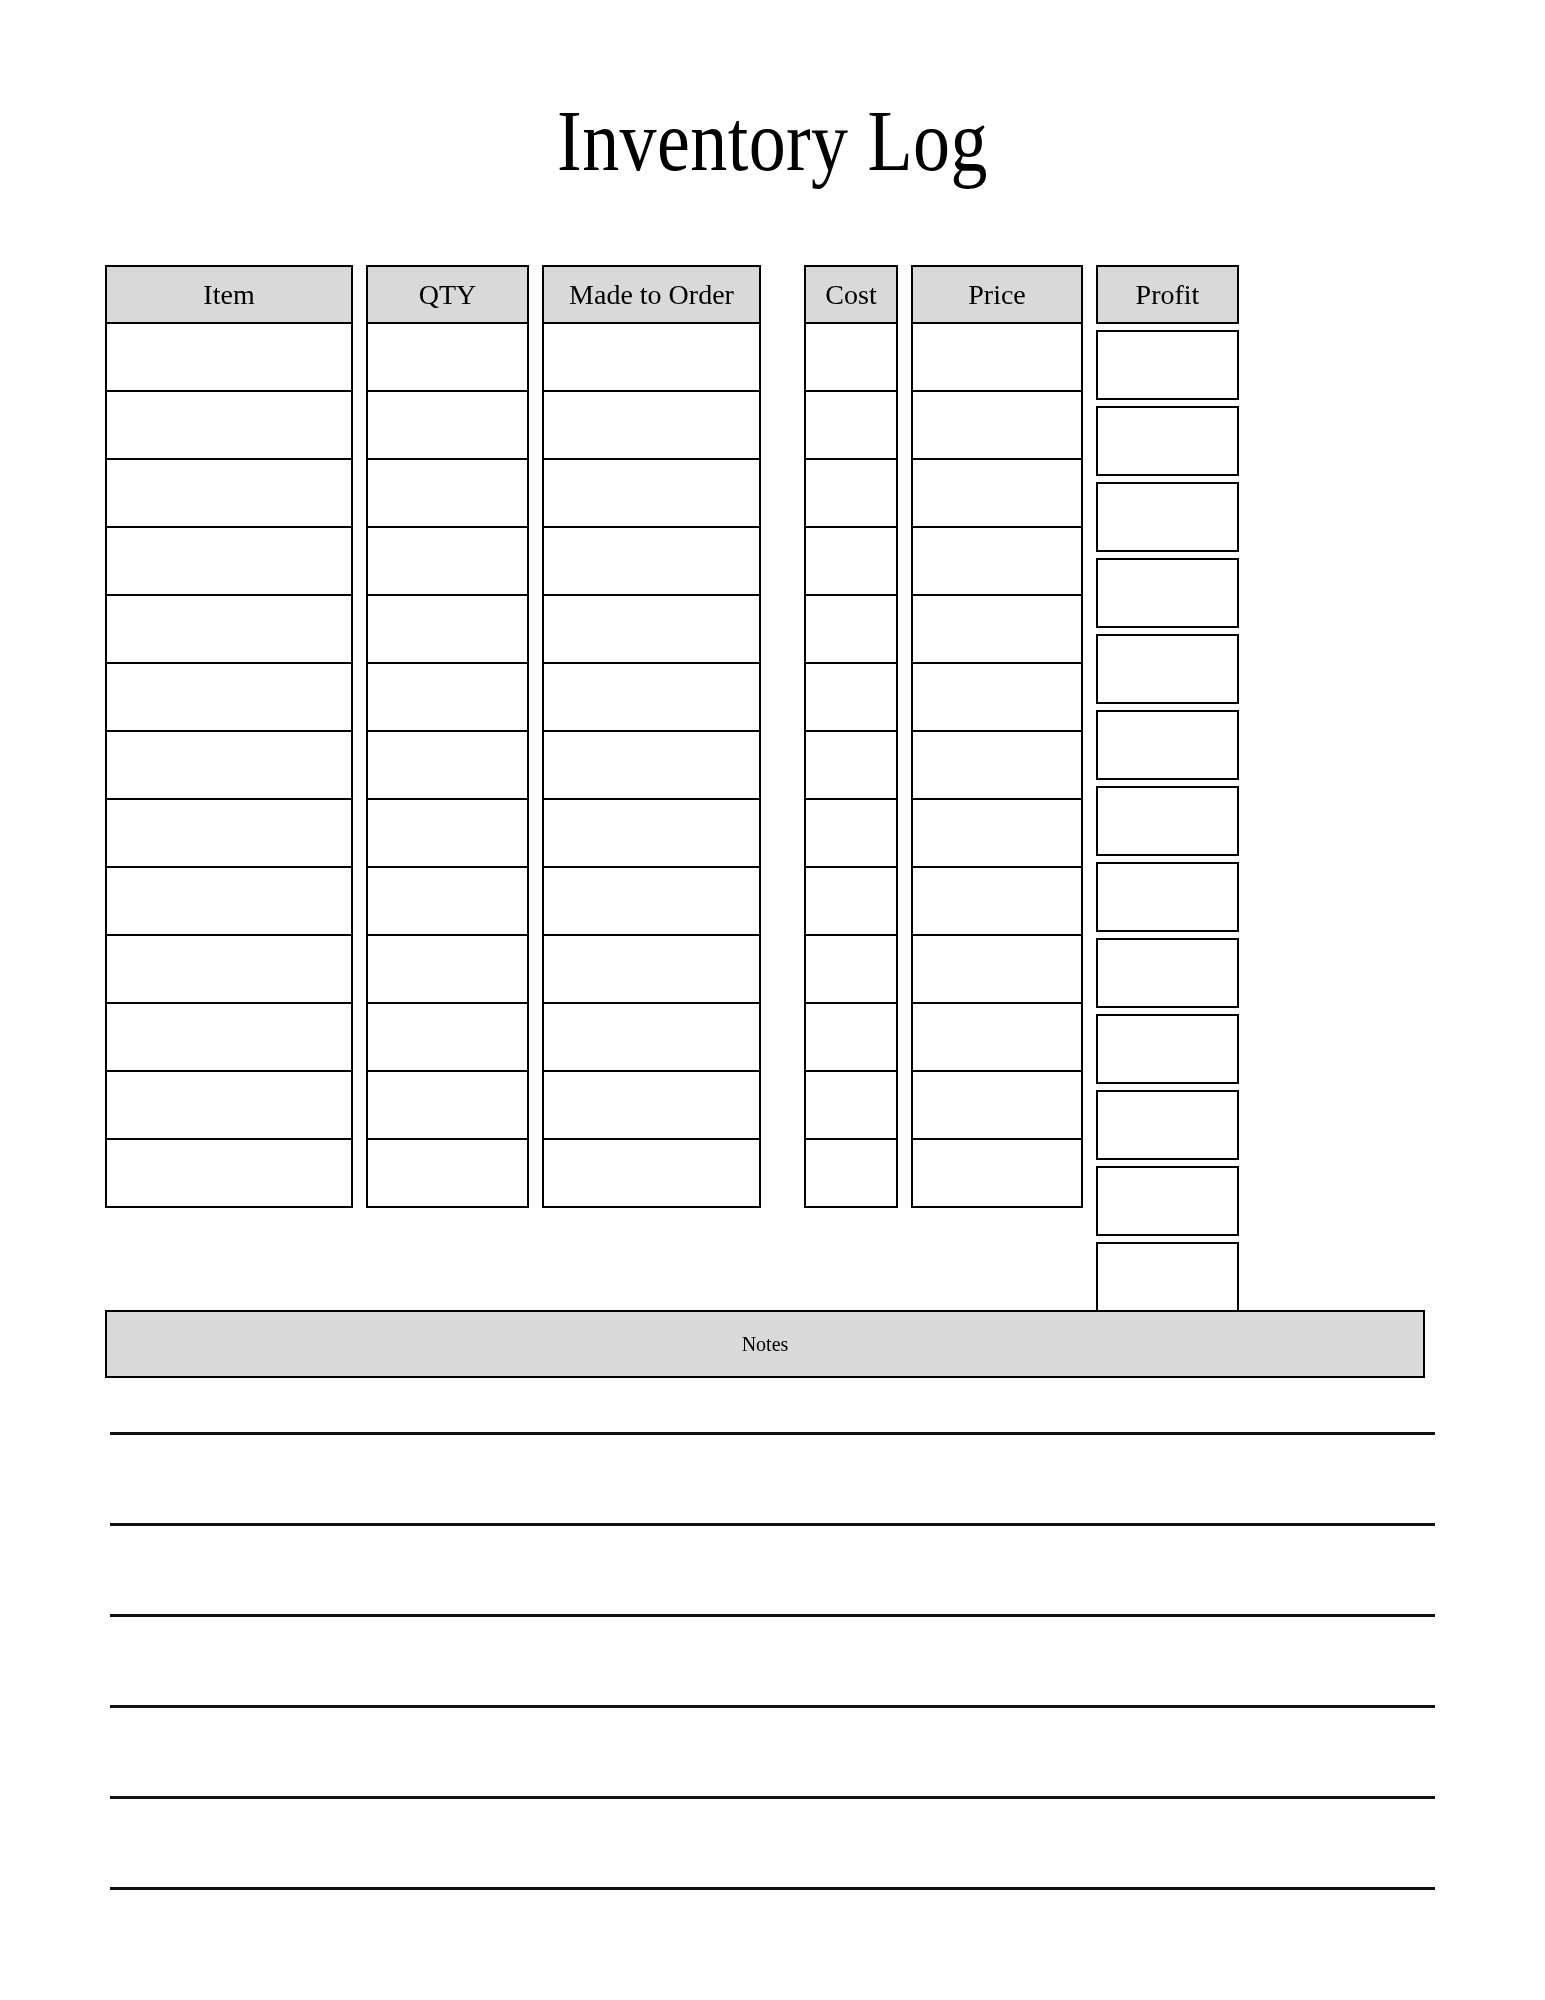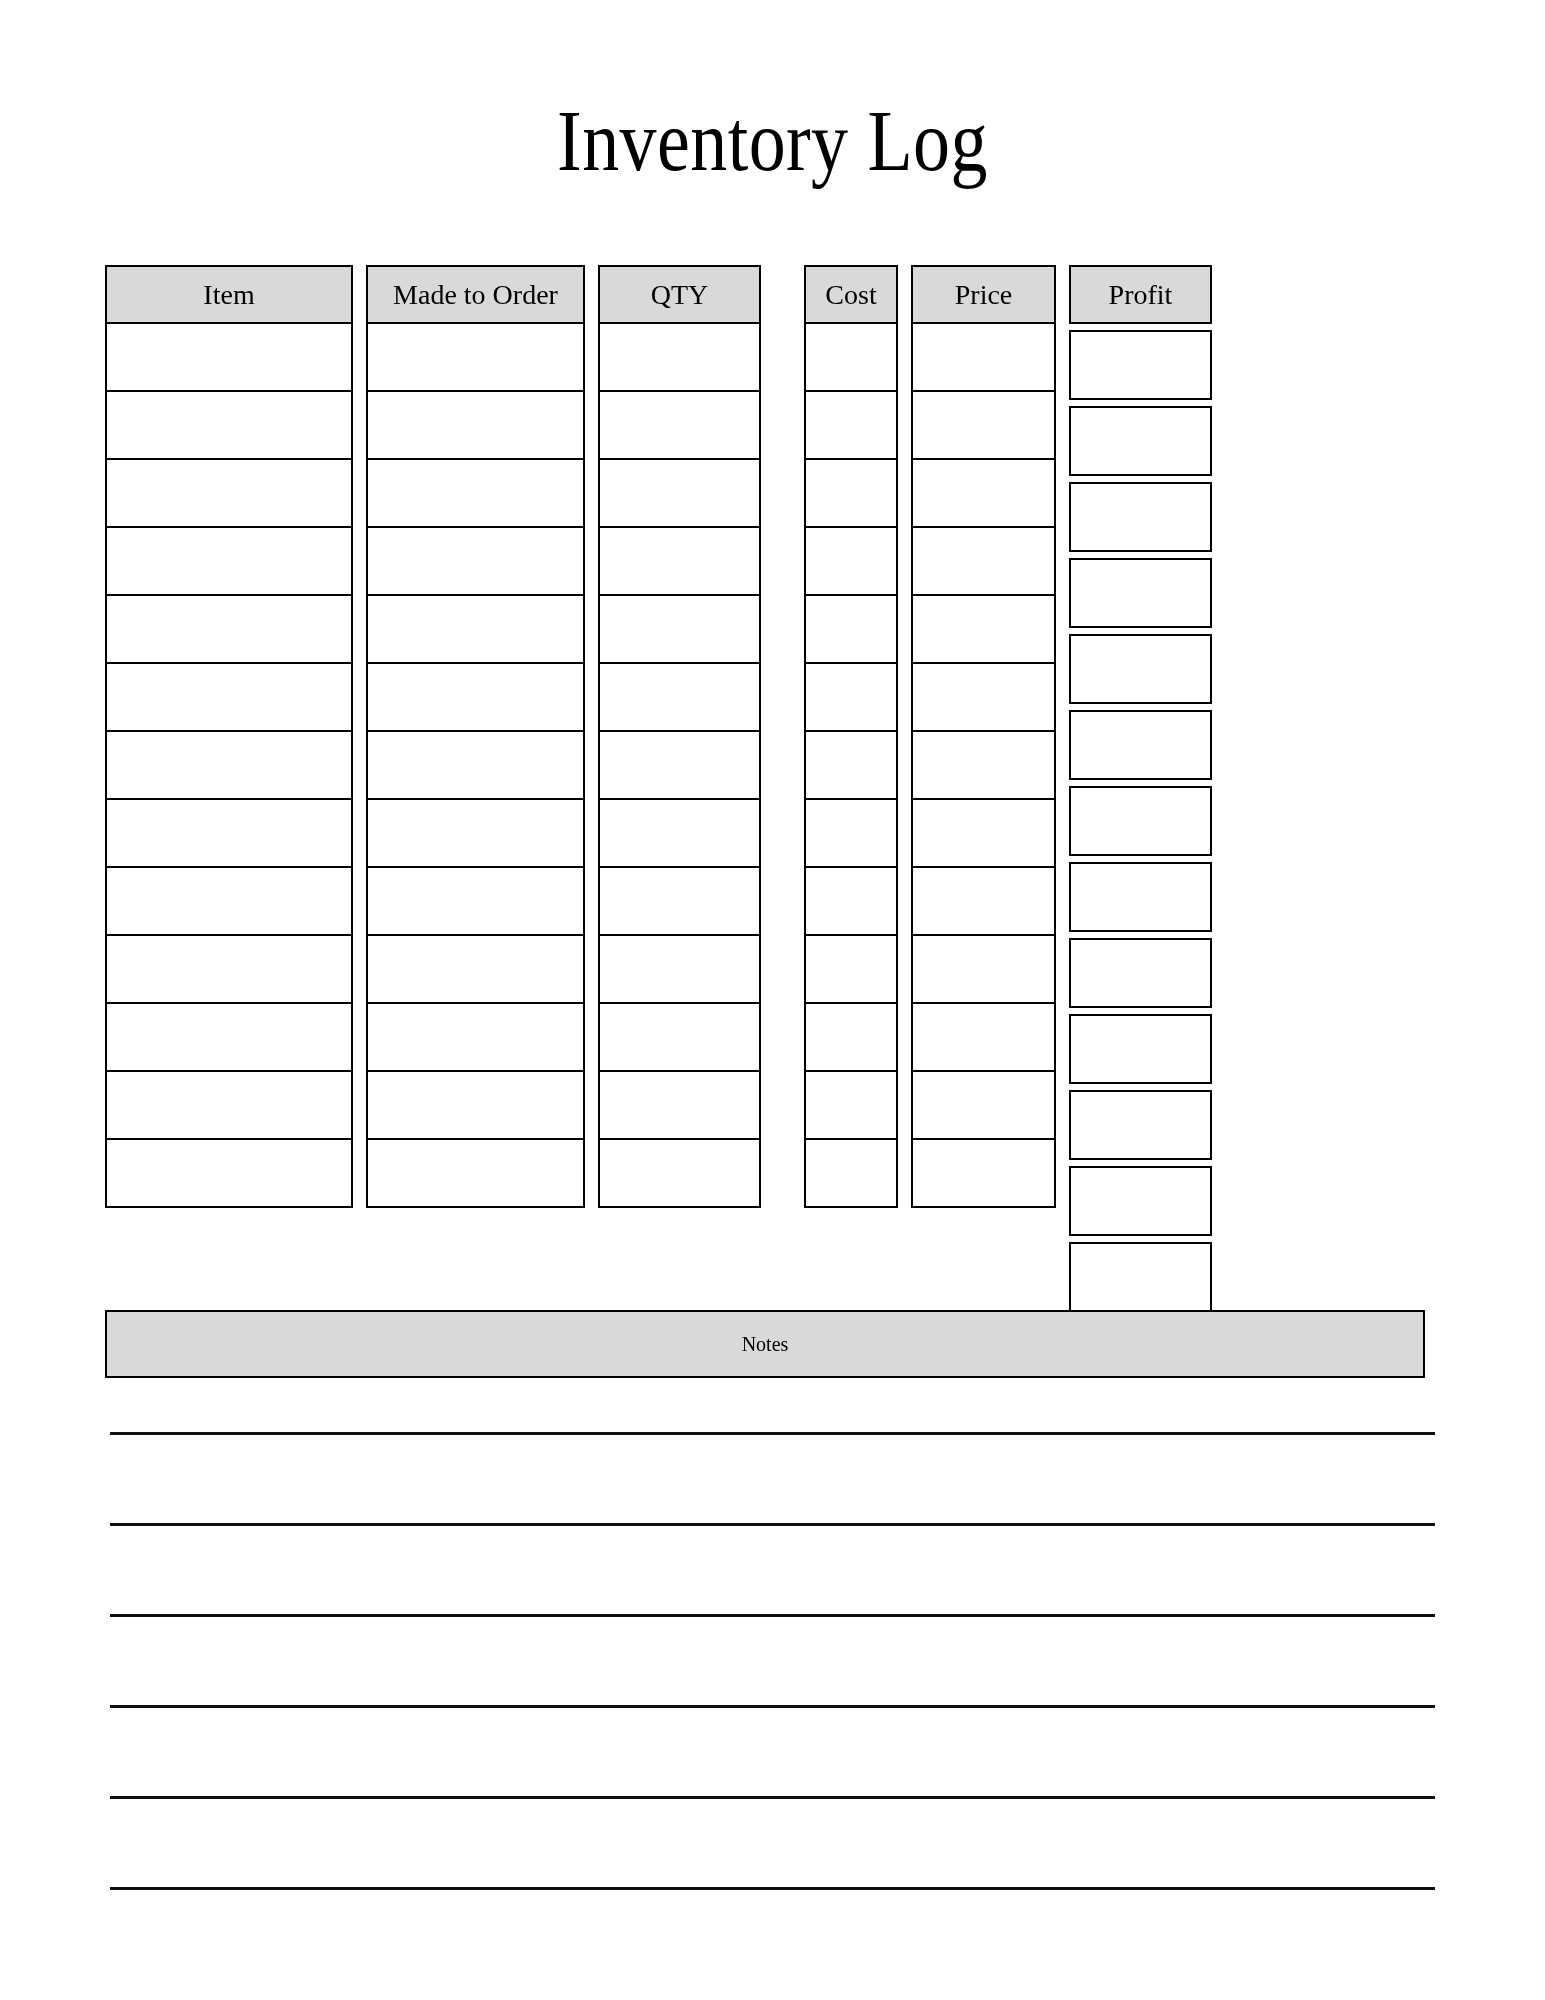--- a/index.html
+++ b/index.html
@@ -57,21 +57,21 @@
     display: flex;
     flex-direction: column;
     gap: 0px;
   }
 
   .col-date   { width: 194px; }
   .col-item   { width: 248px; border-radius: 7px; }
   .col-mto    { width: 219px; }
   .col-qty    { width: 163px; }
   .col-cost   { width: 124px; padding-left: 30px; }
-  .col-price  { width: 145px; }
+  .col-price  { width: 172px; }
   .col-profit { width: 143px; gap: 8px; }
 
   .cell-head {
     height: 59px;
     background: #d9d9d9;
     border: 2px solid #000000;
     display: flex;
     align-items: center;
     justify-content: center;
     font-size: 28px;
@@ -141,54 +141,54 @@
       <div class="cell-body"></div>
       <div class="cell-body"></div>
       <div class="cell-body"></div>
       <div class="cell-body"></div>
       <div class="cell-body"></div>
       <div class="cell-body"></div>
       <div class="cell-body"></div>
       <div class="cell-body"></div>
     </div>
 
+    <div class="col col-qty">
+      <div class="cell-head">QTY</div>
+      <div class="cell-body"></div>
+      <div class="cell-body"></div>
+      <div class="cell-body"></div>
+      <div class="cell-body"></div>
+      <div class="cell-body"></div>
+      <div class="cell-body"></div>
+      <div class="cell-body"></div>
+      <div class="cell-body"></div>
+      <div class="cell-body"></div>
+      <div class="cell-body"></div>
+      <div class="cell-body"></div>
+      <div class="cell-body"></div>
+      <div class="cell-body"></div>
+    </div>
+
     <div class="col col-mto">
       <div class="cell-head">Made to Order</div>
       <div class="cell-body"></div>
       <div class="cell-body"></div>
       <div class="cell-body"></div>
       <div class="cell-body"></div>
       <div class="cell-body"></div>
       <div class="cell-body"></div>
       <div class="cell-body"></div>
       <div class="cell-body"></div>
       <div class="cell-body"></div>
       <div class="cell-body"></div>
       <div class="cell-body"></div>
       <div class="cell-body"></div>
       <div class="cell-body"></div>
     </div>
 
-    <div class="col col-qty">
-      <div class="cell-head">QTY</div>
-      <div class="cell-body"></div>
-      <div class="cell-body"></div>
-      <div class="cell-body"></div>
-      <div class="cell-body"></div>
-      <div class="cell-body"></div>
-      <div class="cell-body"></div>
-      <div class="cell-body"></div>
-      <div class="cell-body"></div>
-      <div class="cell-body"></div>
-      <div class="cell-body"></div>
-      <div class="cell-body"></div>
-      <div class="cell-body"></div>
-      <div class="cell-body"></div>
-    </div>
-
     <div class="col col-cost">
       <div class="cell-head">Cost</div>
       <div class="cell-body"></div>
       <div class="cell-body"></div>
       <div class="cell-body"></div>
       <div class="cell-body"></div>
       <div class="cell-body"></div>
       <div class="cell-body"></div>
       <div class="cell-body"></div>
       <div class="cell-body"></div>

